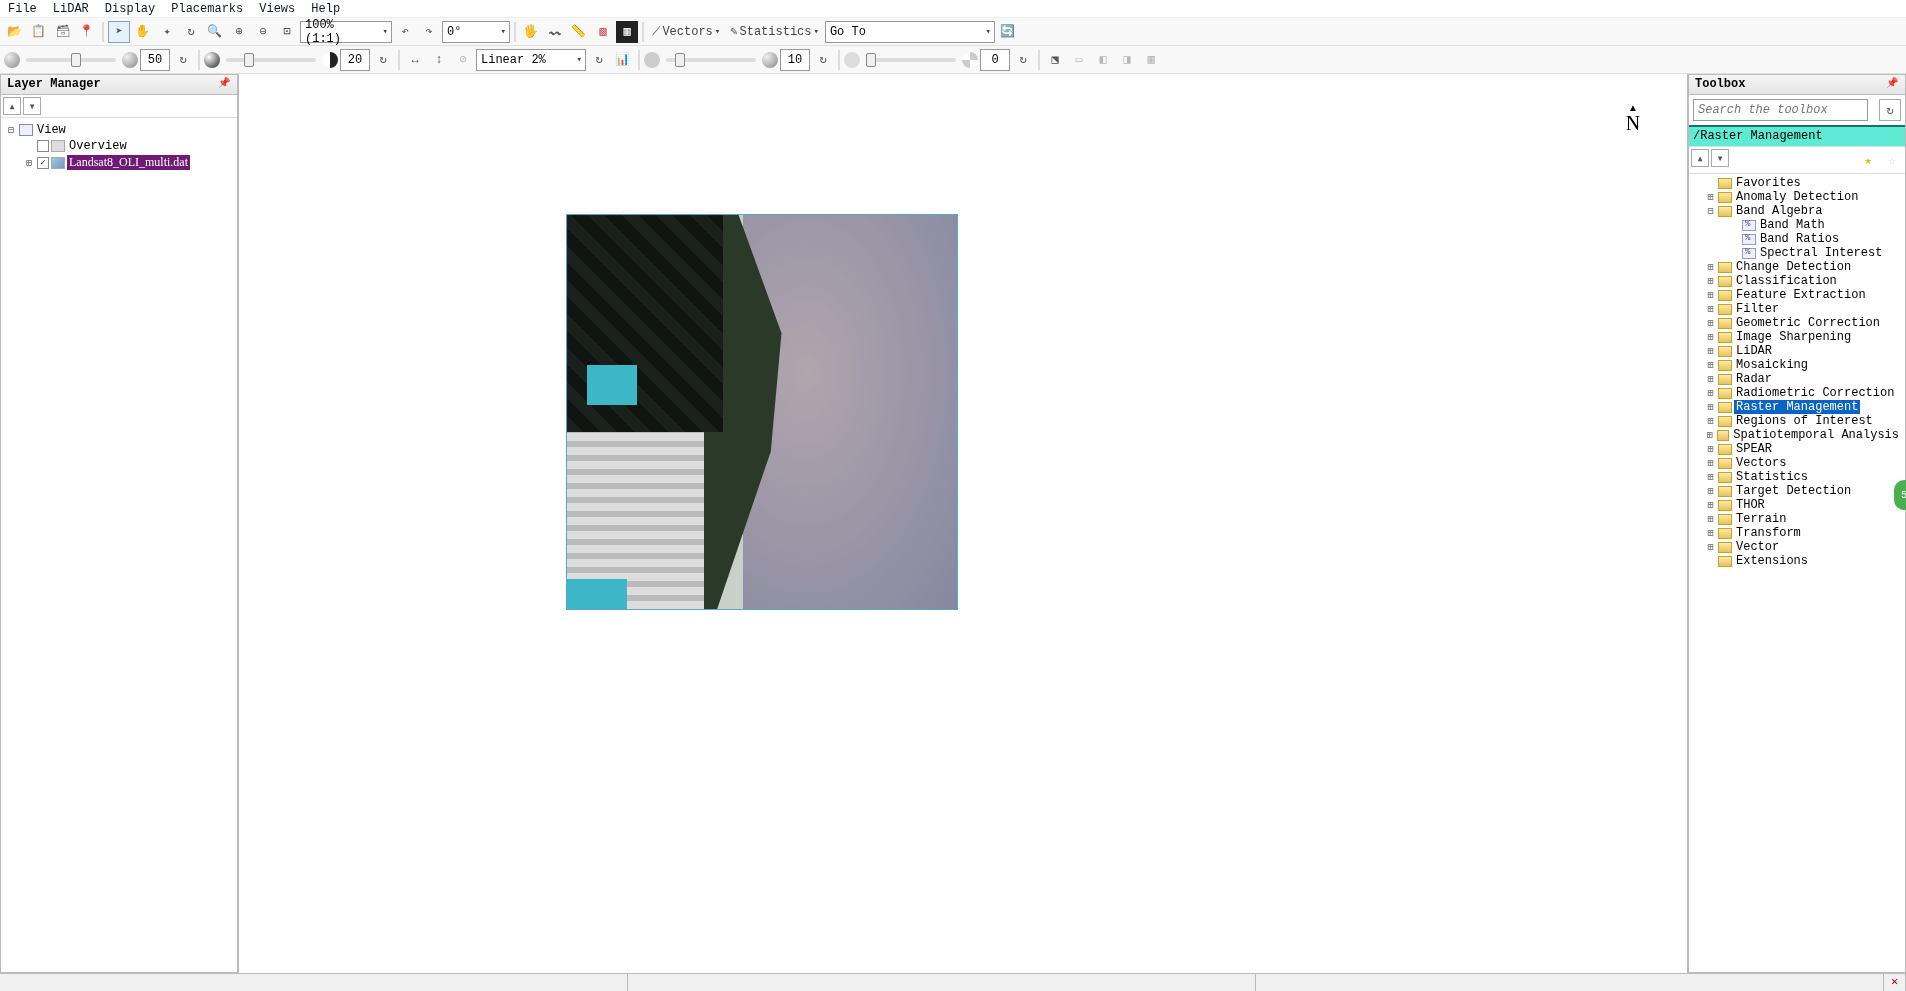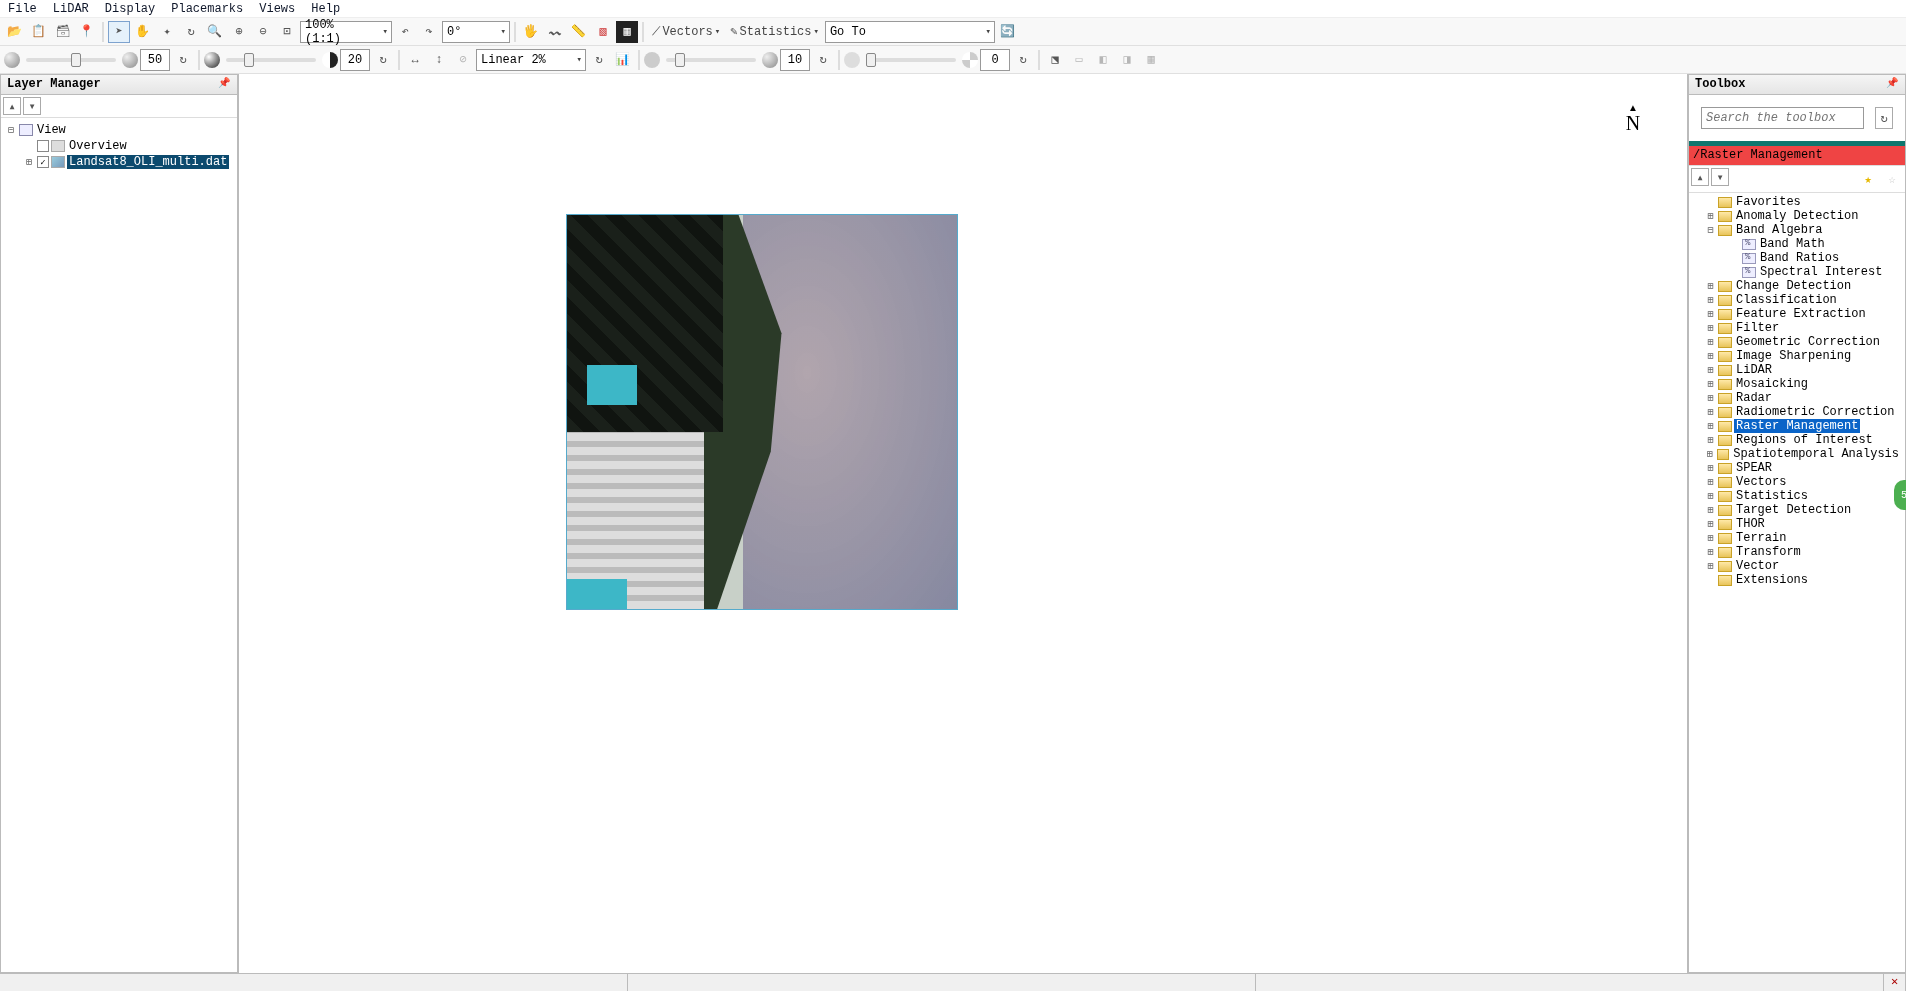--- a/index.html
+++ b/index.html
@@ -31,31 +31,31 @@
 
 .left-panel { width: 238px; }
 .lm-controls { display: flex; gap: 2px; padding: 2px; border-bottom: 1px solid #ddd; }
 .tree { padding: 4px; }
 .tree-row { display: flex; align-items: center; gap: 2px; padding: 1px 0; white-space: nowrap; }
 .tree-row .exp { width: 12px; text-align: center; color: #666; font-size: 10px; }
 .tree-row .chk { width: 12px; height: 12px; border: 1px solid #888; display: inline-flex; align-items: center; justify-content: center; font-size: 9px; }
 .tree-row .ico { width: 14px; height: 12px; background: #ddd; border: 1px solid #aaa; display: inline-block; }
 .tree-row .ico.img { background: linear-gradient(135deg,#9cd,#79b); }
 .tree-row .lbl { padding: 0 2px; }
-.tree-row .lbl.sel { background: #0c4a6e; color: #fff; }
+.tree-row .lbl.sel { background: #701a75; color: #fff; font-family: Liberation Serif, serif; }
 
 .center-panel { flex: 1; border-left: 1px solid #bbb; border-right: 1px solid #bbb; position: relative; background: #fff; }
 .imgview { position: absolute; left: 327px; top: 140px; width: 392px; height: 396px; border: 1px solid #5ac; background: #c8d0c8; overflow: hidden; }
 .compass { position: absolute; right: 42px; top: 30px; width: 24px; text-align: center; font-size: 20px; font-family: serif; }
 .compass::before { content: "▲"; display: block; font-size: 10px; line-height: 8px; }
 
 .right-panel { width: 218px; display: flex; flex-direction: column;}
-.right-panel .search-row { display: flex; padding: 12px; gap: 11px; border-bottom: 5px solid #0f766e; }
+.right-panel .search-row { display: flex; padding: 4px; gap: 11px; border-bottom: 2px solid #0f766e; }
 .right-panel .search-row input { flex: 1; border: 1px solid #999; height: 22px; padding: 0 4px; color: #888; font-style: italic; }
-.right-panel .path-row { background: #ef4444; border-bottom: 1px solid #ddd; padding: 2px 4px; height: 20px; }
+.right-panel .path-row { background: #5eead4; border-bottom: 1px solid #ddd; padding: 2px 4px; height: 20px; }
 .right-panel .tbx-controls { display: flex; gap: 2px; padding: 2px; border-bottom: 1px solid #ddd; }
 .tree2 { padding: 2px 4px; overflow: auto; flex: 1; }
 .node { display: flex; align-items: center; gap: 2px; padding: 0; white-space: nowrap; }
 .node .exp { width: 11px; text-align: center; color: #666; font-size: 10px; }
 .node .exp.spacer { color: transparent; }
 .node .fld { width: 14px; height: 11px; background: linear-gradient(#ffe9a8,#e8c45a); border: 1px solid #c9a227; display: inline-block; }
 .node .tool { width: 14px; height: 11px; background: #eef; border: 1px solid #99b; display: inline-block; position: relative; }
 .node .tool::after { content: "%"; position: absolute; left: 2px; top: -2px; font-size: 9px; color: #557; }
 .node .lbl { padding: 0 2px; }
 .node .lbl.sel { background: #0a64c8; color: #fff; }

